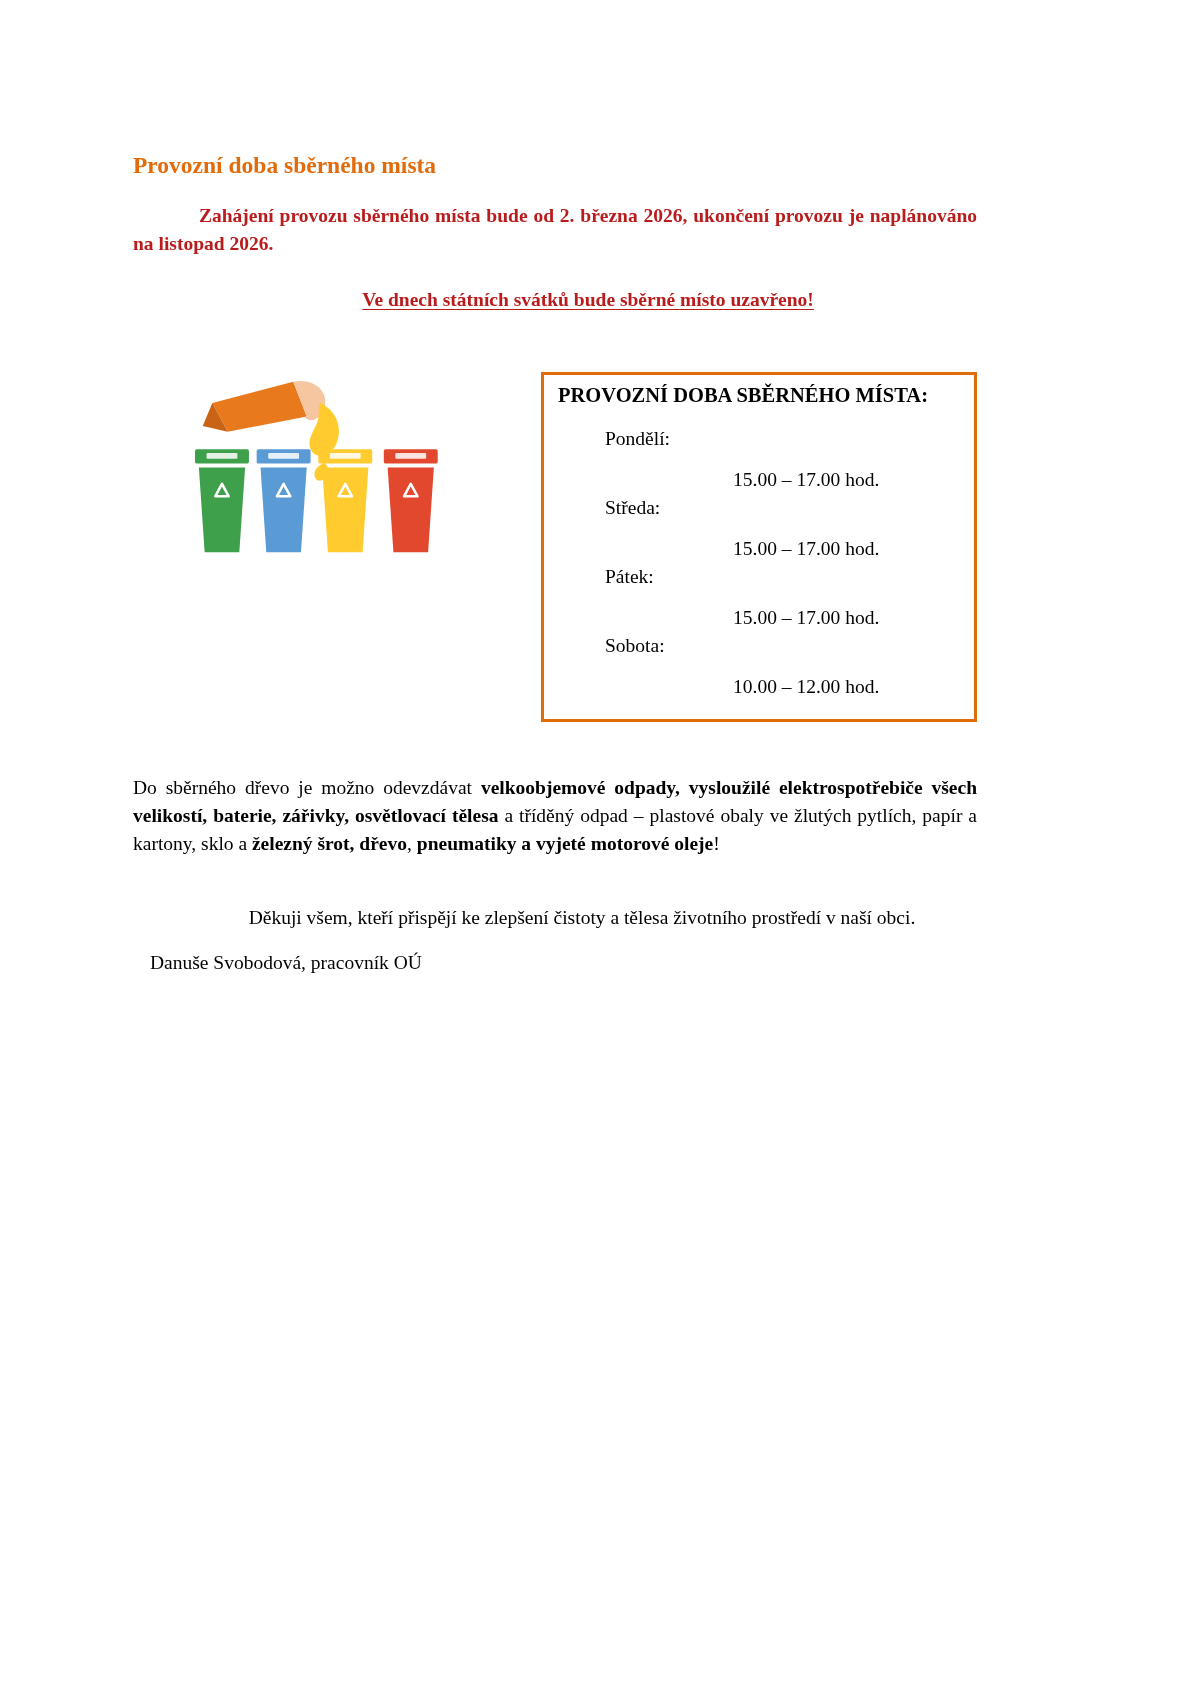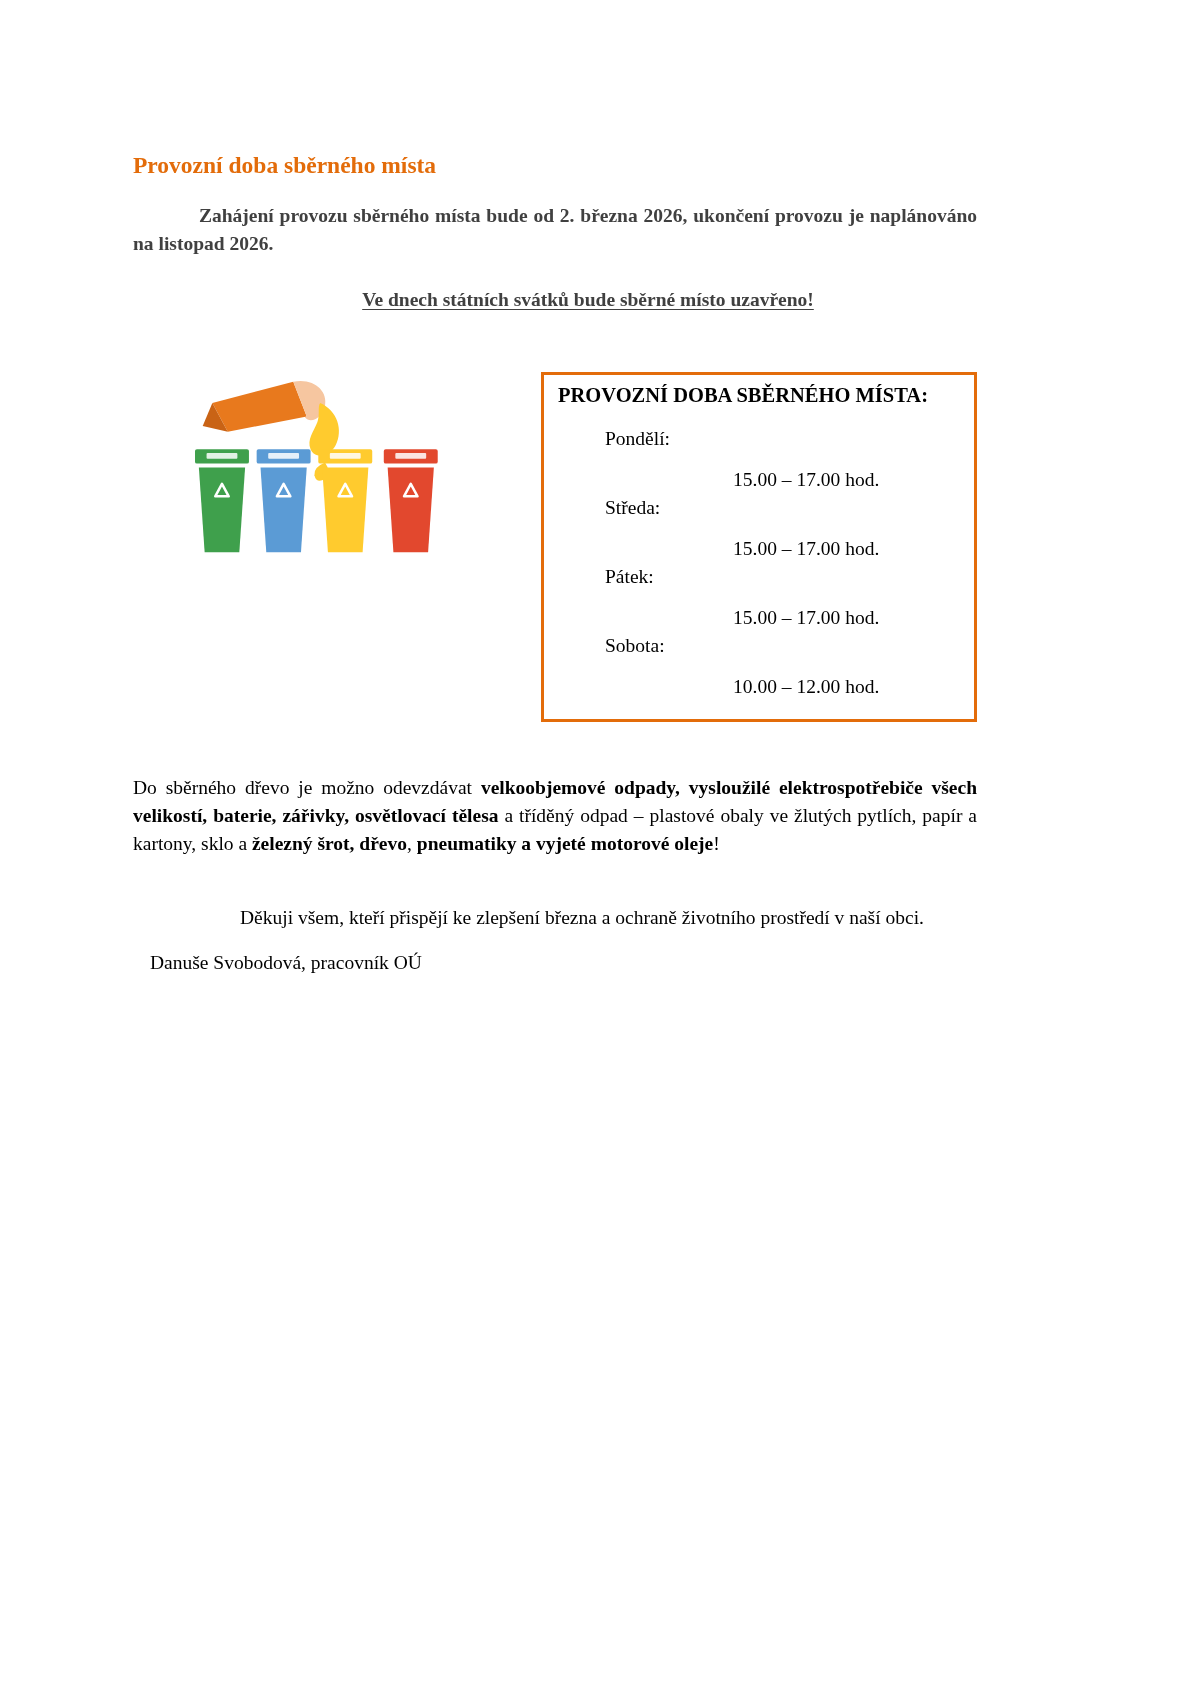--- a/index.html
+++ b/index.html
@@ -19,21 +19,21 @@
   .title {
     margin: 0 0 22px 0;
     font-size: 23.5px;
     line-height: 30px;
     font-weight: bold;
     color: #E36C0A;
   }
   .para { margin: 0 0 28px 0; text-align: center; }
   .justify { text-align: justify; }
   .indent { text-indent: 66px; }
-  .accent { color: #404040; font-weight: bold; }
+  .accent { color: #b91c1c; font-weight: bold; }
   .holiday-line { margin-bottom: 0; }
   .holiday-line u { text-underline-offset: 3px; }
 
   .middle {
     display: flex;
     align-items: flex-start;
     margin-top: 58px;
   }
   .illustration {
     flex: none;
@@ -144,17 +144,17 @@
       <div class="sch-row">
         <span class="sch-day">Sobota:</span>
         <span class="sch-time">10.00 – 12.00 hod.</span>
       </div>
     </div>
 
   </div>
 
   <p class="para justify items-para"><span>Do sběrného dřevo je možno odevzdávat </span><b>velkoobjemové odpady, vysloužilé elektrospotřebiče všech velikostí, baterie, zářivky, osvětlovací tělesa</b><span> a tříděný odpad – plastové obaly ve žlutých pytlích, papír a kartony, sklo a </span><b>železný šrot, dřevo</b><span>, </span><b>pneumatiky a vyjeté motorové oleje</b><span>!</span></p>
 
-  <p class="para thanks-para">Děkuji všem, kteří přispějí ke zlepšení března a ochraně životního prostředí v naší obci.</p>
+  <p class="para thanks-para">Děkuji všem, kteří přispějí ke zlepšení čistoty a tělesa životního prostředí v naší obci.</p>
 
   <p class="para signature-line">Danuše Svobodová, pracovník OÚ</p>
 
 </div>
 
 </body></html>

